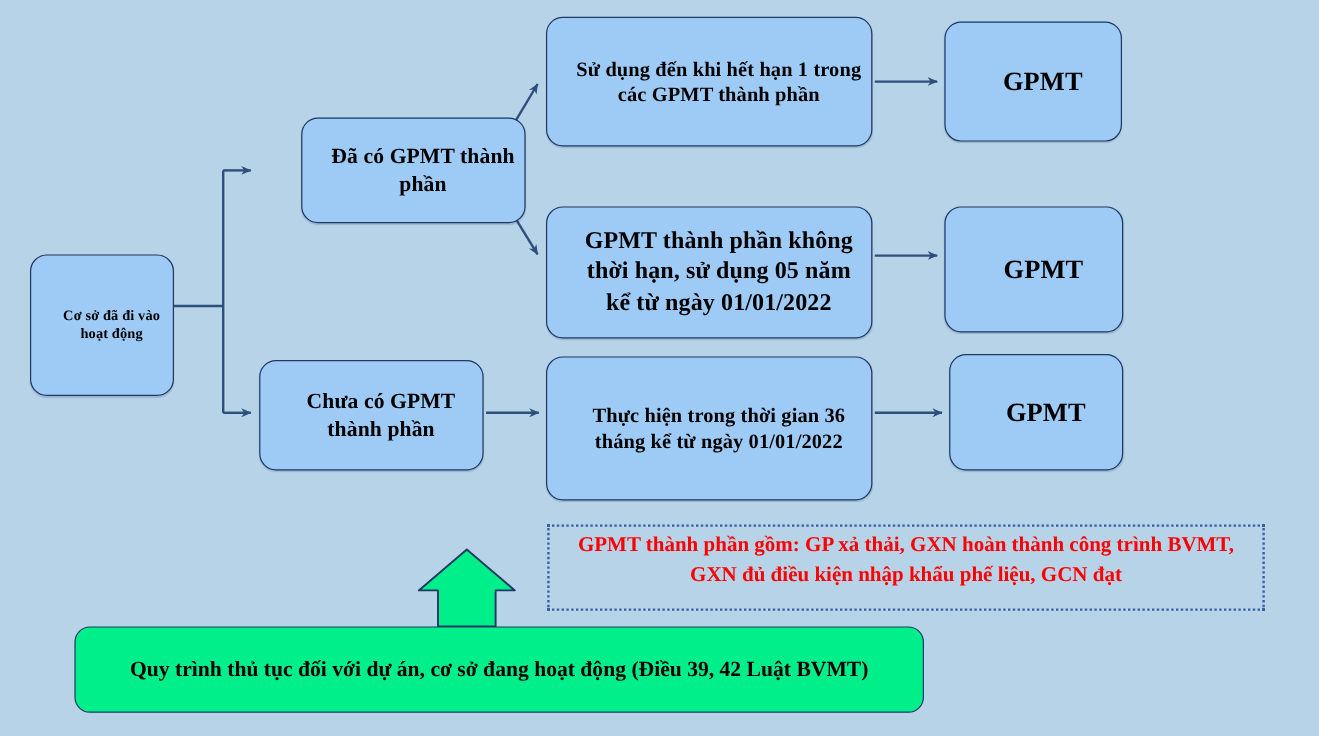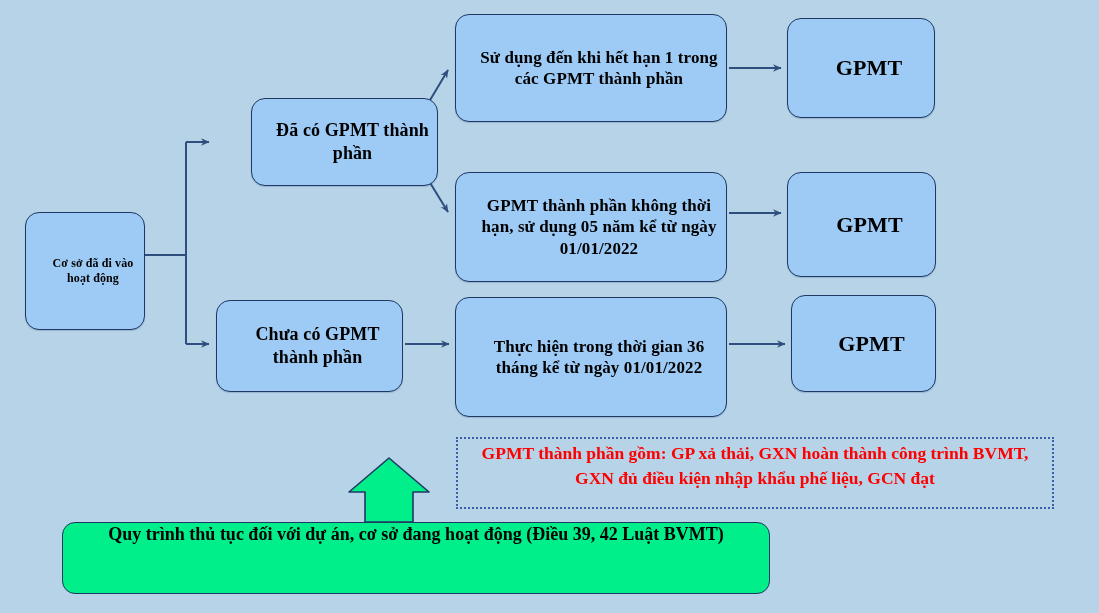--- a/index.html
+++ b/index.html
@@ -44,21 +44,21 @@
     padding-left: 16px;
   }
   .node span {
     display: block;
     padding: 0 8px;
   }
   .node-start   { left: 25px;  top: 212px; width: 120px; height: 118px; font-size: 12px; }
   .node-has     { left: 216px; top: 98px;  width: 187px; height: 88px;  font-size: 18px; margin-left: 35px; }
   .node-hasnt   { left: 216px; top: 300px; width: 187px; height: 92px;  font-size: 18px; }
   .node-d1      { left: 455px; top: 14px;  width: 272px; height: 108px; font-size: 17px; }
-  .node-d2      { left: 455px; top: 172px; width: 272px; height: 110px; font-size: 17px; justify-content: flex-end; }
+  .node-d2      { left: 455px; top: 172px; width: 272px; height: 110px; font-size: 20px; justify-content: flex-end; }
   .node-d3      { left: 455px; top: 297px; width: 272px; height: 120px;  font-size: 17px; }
   .node-g1      { left: 787px; top: 18px;  width: 148px; height: 100px; font-size: 22px; }
   .node-g2      { left: 787px; top: 172px; width: 149px; height: 105px; font-size: 22px; }
   .node-g3      { left: 791px; top: 295px; width: 145px; height: 97px;  font-size: 22px; }
 
   .note {
     position: absolute;
     left: 456px;
     top: 437px;
     width: 598px;
@@ -86,21 +86,21 @@
     height: 72px;
     box-sizing: border-box;
     background: #00ef8b;
     border: 1.6px solid #1f3864;
     border-radius: 13px;
     color: #000000;
     font-weight: bold;
     font-size: 18px;
     line-height: 1.3;
     display: flex;
-    align-items: flex-start;
+    align-items: center;
     justify-content: center;
     text-align: center;
     padding: 0 18px;
   }
   .banner span { display: block; }
 </style>
 </head>
 <body>
 
 <div id="canvas">

